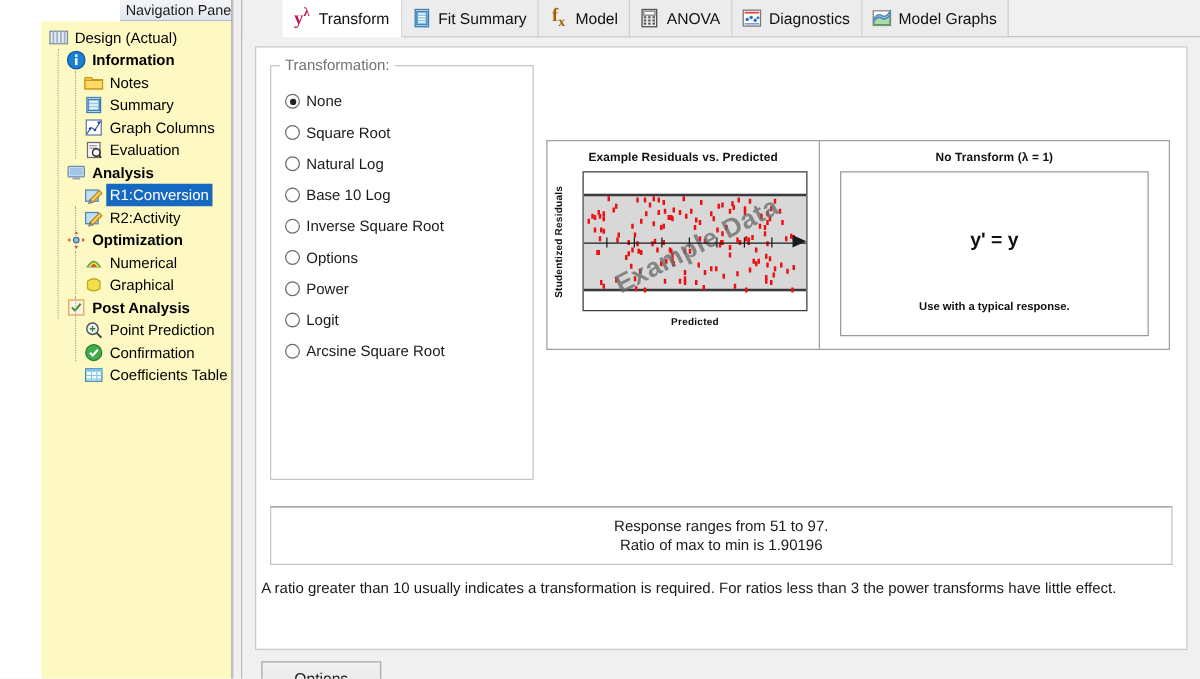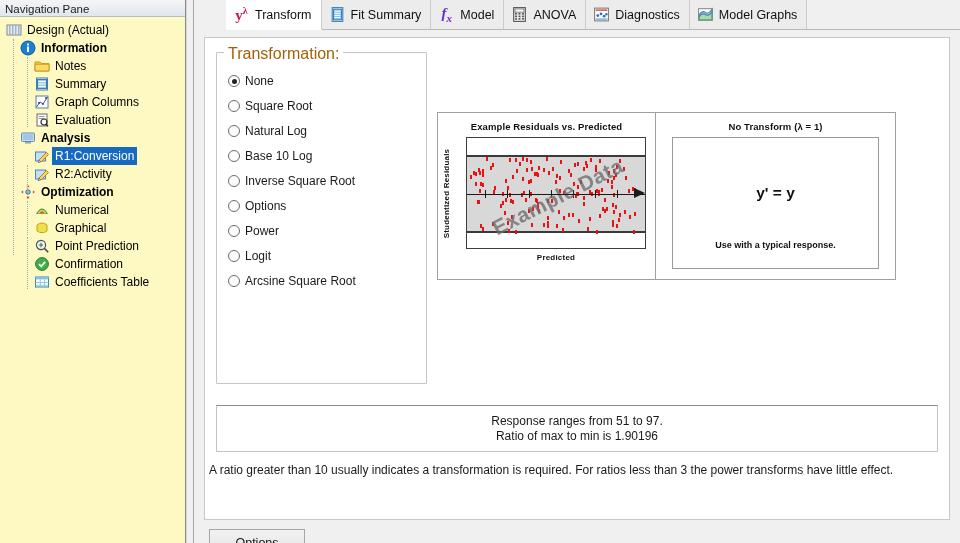--- a/index.html
+++ b/index.html
@@ -20,20 +20,21 @@
 
   
   #nav-pane {
     width: 186px;
     height: 543px;
     background: #ffffff;
     border-right: 1px solid #8a8a8a;
     display: flex;
     flex-direction: column;
     position: relative;
+    align-items: flex-end;
   }
   #nav-header {
     height: 17px;
     background: linear-gradient(to bottom, #f4f4f4 0%, #e9eef3 55%, #dfe6ee 100%);
     border-bottom: 1px solid #b4bcc6;
     font-size: 11.5px;
     color: #1b1b1b;
     padding: 1px 0 0 5px;
     line-height: 16px;
     white-space: nowrap;
@@ -155,22 +156,22 @@
     left: 11px; top: 14px;
     width: 211px; height: 332px;
     border: 1px solid #c5c5c5;
     border-radius: 1px;
   }
   #group-transform .legend {
     position: absolute;
     top: -8px; left: 7px;
     background: #ffffff;
     padding: 0 4px;
-    font-size: 16px;
-    color: #a16207;
+    font-size: 12px;
+    color: #737373;
   }
   .radio-row {
     position: absolute;
     left: 11px;
     display: flex;
     align-items: center;
     height: 16px;
     font-size: 12px;
     color: #1a1a1a;
     white-space: nowrap;
@@ -192,21 +193,21 @@
     left: 2.5px; top: 2.5px;
     width: 5px; height: 5px;
     border-radius: 50%;
     background: #222;
   }
 
   
   #graphic-wrap {
     position: absolute;
     left: 232px; top: 74px;
-    width: 459px; height: 168px;
+    width: 499px; height: 168px;
     border: 1px solid #a0a0a0;
     background: #ffffff;
     display: flex;
   }
   #gleft {
     width: 218px;
     border-right: 1px solid #a0a0a0;
     position: relative;
   }
   #gright {
@@ -486,20 +487,28 @@
               <path d="M5.5 11.5 Q8 7 10.5 11.5 Z" fill="#e04f3a"></path>
             </svg></span>
           <span class="lbl">Numerical</span>
         </div>
         <div class="tree-row">
           <span class="indent" style="width: 34px;"></span>
           <span class="ico"><svg width="16" height="16" viewBox="0 0 16 16">
               <path d="M3 5 Q8 1 13 5 L13 11 Q8 14.5 3 11 Z" fill="#f2de4a" stroke="#b8a721"></path>
             </svg></span>
           <span class="lbl">Graphical</span>
+        </div>
+        <div class="tree-row bold">
+          <span class="indent" style="width: 20px;"></span>
+          <span class="ico"><svg width="16" height="16" viewBox="0 0 16 16">
+              <rect x="2" y="2" width="12" height="12" fill="#fdf3e2" stroke="#e0a250"></rect>
+              <path d="M4.5 8 L7 10.5 L11.5 5" stroke="#4a8c3a" stroke-width="1.6" fill="none"></path>
+            </svg></span>
+          <span class="lbl">Post Analysis</span>
         </div>
         <div class="tree-row">
           <span class="indent" style="width: 34px;"></span>
           <span class="ico"><svg width="16" height="16" viewBox="0 0 16 16">
               <circle cx="7" cy="7" r="4.6" fill="#eef4f8" stroke="#4a4a4a" stroke-width="1.1"></circle>
               <path d="M10.4 10.4 L14.2 14.2" stroke="#4a4a4a" stroke-width="1.6"></path>
               <path d="M7 4.8 V9.2 M4.8 7 H9.2" stroke="#2c7d3f" stroke-width="1.1"></path>
             </svg></span>
           <span class="lbl">Point Prediction</span>
         </div>
@@ -550,21 +559,21 @@
               <rect x="5.2" y="4.4" width="5.6" height="0.9" fill="#fff"></rect>
               <rect x="5.2" y="6.4" width="5.6" height="0.9" fill="#fff"></rect>
               <rect x="5.2" y="8.4" width="5.6" height="0.9" fill="#fff"></rect>
               <rect x="5.2" y="10.4" width="5.6" height="0.9" fill="#fff"></rect>
             </svg>
           </span>
           <span>Fit Summary</span>
         </div>
         <div class="tab">
           <span class="tico">
-            <span style="font-family:'Liberation Serif',serif;font-style:italic;font-weight:bold;font-size:15px;color:#6d28d9;line-height:1;">f<sub style="font-size:11px;">x</sub></span>
+            <span style="font-family:'Liberation Serif',serif;font-weight:bold;font-size:15px;color:#a16207;line-height:1;">f<sub style="font-size:11px;">x</sub></span>
           </span>
           <span>Model</span>
         </div>
         <div class="tab">
           <span class="tico">
             <svg width="17" height="17" viewBox="0 0 16 16">
               <rect x="2.5" y="1.5" width="11" height="13" fill="#e9e9e9" stroke="#555"></rect>
               <rect x="3.8" y="2.8" width="8.4" height="3" fill="#fff" stroke="#888"></rect>
               <g fill="#555">
                 <rect x="3.8" y="6.6" width="1.8" height="1.5"></rect>

